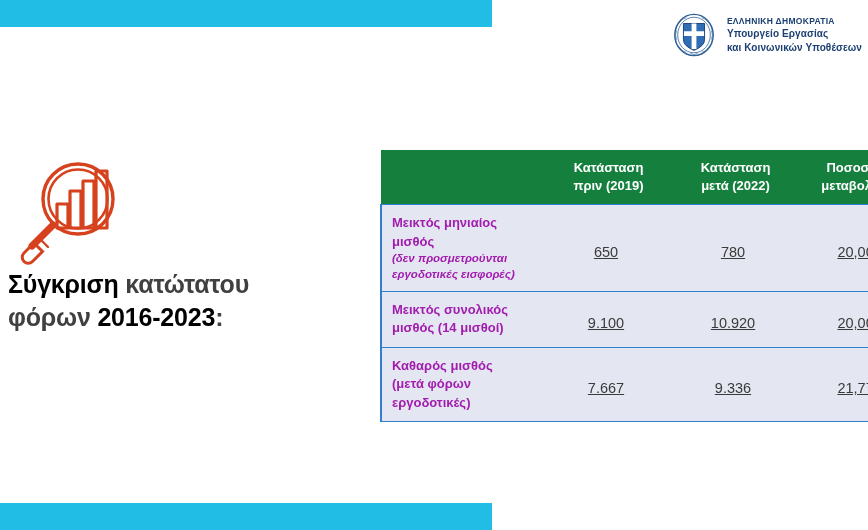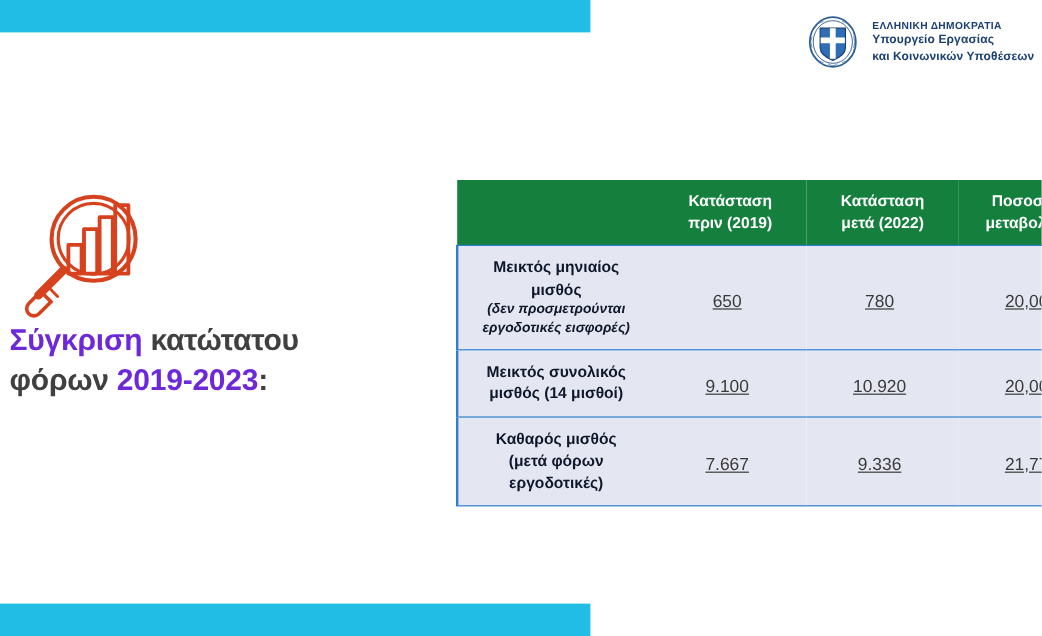--- a/index.html
+++ b/index.html
@@ -80,21 +80,21 @@
     position: absolute;
     left: 8px;
     top: 268px;
     width: 340px;
     font-size: 25px;
     font-weight: 700;
     line-height: 1.33;
     color: #404040;
     letter-spacing: -0.2px;
   }
-  .title .hl { color: #6d28d9; }
+  .title .hl { color: #000000; }
 
   
   .table-wrap {
     position: absolute;
     left: 380px;
     top: 150px;
     width: 481px;
   }
   table.cmp {
     border-collapse: collapse;
@@ -120,24 +120,24 @@
   }
   table.cmp tbody td {
     border-top: 1.5px solid #2f7fd0;
     border-bottom: 1.5px solid #2f7fd0;
     border-left: none;
     border-right: none;
     vertical-align: middle;
   }
   table.cmp tbody td.cell-label {
     border-left: 2px solid #2f7fd0;
-    text-align: center;
+    text-align: left;
     font-size: 13px;
     font-weight: 700;
-    color: #0f172a;
+    color: #a21caf;
     padding: 9px 10px;
     line-height: 1.42;
   }
   table.cmp tbody td.cell-label .sub {
     display: block;
     font-size: 11.5px;
     font-style: italic;
     font-weight: 600;
     line-height: 1.35;
   }
@@ -198,21 +198,21 @@
   <g fill="none" stroke="#d6411e" stroke-width="3.2" stroke-linejoin="round">
     <rect x="45" y="47" width="11" height="24"></rect>
     <rect x="58" y="34" width="11" height="37"></rect>
     <rect x="71" y="24" width="11" height="47"></rect>
     <rect x="84" y="14" width="11" height="57"></rect>
   </g>
 </svg>
 
 <div class="title">
   <span class="hl">Σύγκριση</span><span> κατώτατου</span><br>
-  <span>φόρων </span><span class="hl">2019-2023</span><span>:</span>
+  <span>φόρων </span><span class="hl">2016-2023</span><span>:</span>
 </div>
 
 <div class="table-wrap">
   <table class="cmp">
     <thead>
       <tr>
         <th class="col-label"></th>
         <th class="col-num">
           <span>Κατάσταση</span><br>
           <span>πριν (2019)</span>

